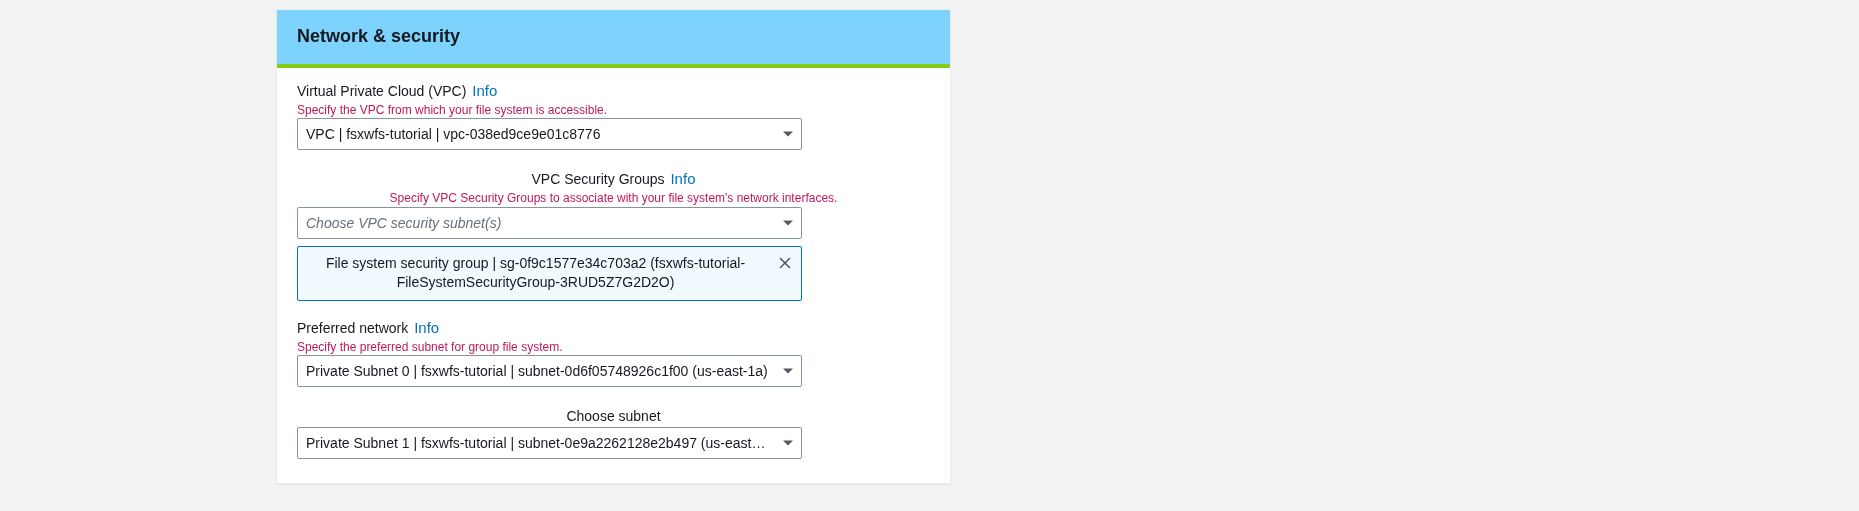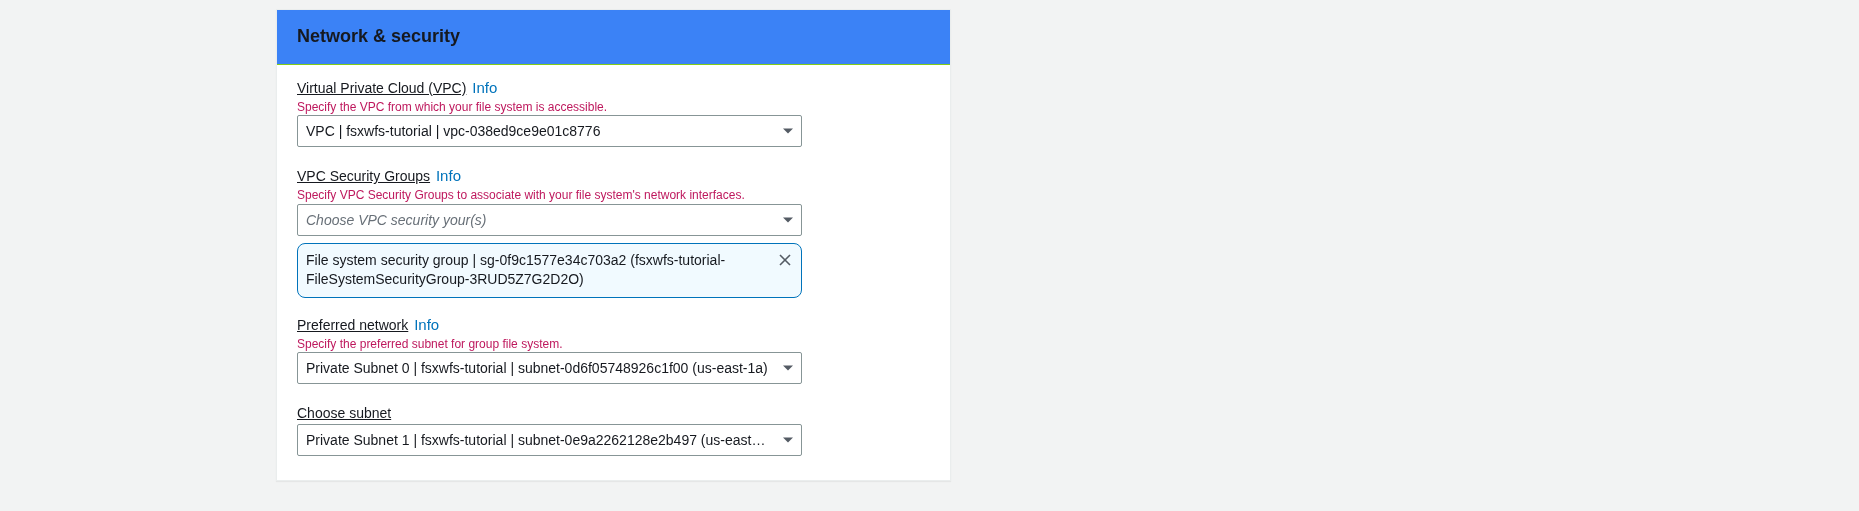--- a/index.html
+++ b/index.html
@@ -19,43 +19,42 @@
     .panel {
       background: #fff;
       border: 1px solid #eaeded;
       box-shadow: 0 1px 1px rgba(0,0,0,0.05);
       margin-left: 276px;
       margin-top: 9px;
       width: 675px;
     }
     .panel-header {
       padding: 16px 20px 17px 20px;
-      border-bottom: 1px solid #84cc16;
-      background: #3b82f6;
+      border-bottom: 4px solid #84cc16;
+      background: #7dd3fc;
     }
     .panel-header h2 {
       font-size: 18px;
       font-weight: 700;
       color: #16191f;
     }
     .panel-body {
       padding: 14px 20px 24px 20px;
       background: #fff;
     }
     .form-group {
       margin-top: 8px;
     }
     .form-group:first-child {
       margin-top: 0;
     }
     .field-label {
       font-size: 14px;
       color: #16191f;
       line-height: 1.4;
-      text-decoration: underline;
     }
     .info-link {
       color: #0073bb;
       font-size: 15px;
       cursor: pointer;
       margin-left: 2px;
     }
     .field-description {
       font-size: 12px;
       color: #be185d;
@@ -88,21 +87,21 @@
       width: 0;
       height: 0;
       border-left: 5px solid transparent;
       border-right: 5px solid transparent;
       border-top: 5px solid #545b64;
     }
     .token-box {
       margin-top: 7px;
       width: 505px;
       border: 1px solid #0073bb;
-      border-radius: 8px;
+      border-radius: 2px;
       background: #f1faff;
       padding: 7px 36px 7px 8px;
       position: relative;
       font-size: 14px;
       color: #16191f;
       line-height: 1.4;
     }
     .token-close {
       position: absolute;
       right: 8px;
@@ -113,21 +112,21 @@
     }
     .token-close svg {
       width: 16px;
       height: 16px;
     }
     .select-value {
       white-space: nowrap;
       overflow: hidden;
       text-overflow: ellipsis;
     }
-    .mt20 { margin-top: 20px; }
+    .mt20 { margin-top: 20px; text-align: center; }
     .mt18 { margin-top: 18px; }
   </style>
 </head>
 <body>
 
 <div class="panel">
   <div class="panel-header">
     <h2>Network &amp; security</h2>
   </div>
   <div class="panel-body">
@@ -140,21 +139,21 @@
         <span class="select-value">VPC | fsxwfs-tutorial | vpc-038ed9ce9e01c8776</span>
         <span class="caret"></span>
       </div>
     </div>
 
     <div class="form-group mt20">
       <span class="field-label">VPC Security Groups</span>
       <span class="info-link">Info</span>
       <div class="field-description">Specify VPC Security Groups to associate with your file system's network interfaces.</div>
       <div class="select placeholder">
-        <span class="select-value">Choose VPC security your(s)</span>
+        <span class="select-value">Choose VPC security subnet(s)</span>
         <span class="caret"></span>
       </div>
       <div class="token-box">
         <span>File system security group | sg-0f9c1577e34c703a2 (fsxwfs-tutorial-FileSystemSecurityGroup-3RUD5Z7G2D2O)</span>
         <span class="token-close">
           <svg viewBox="0 0 16 16" stroke="#545b64" stroke-width="1.6" fill="none">
             <line x1="3" y1="3" x2="13" y2="13"></line>
             <line x1="13" y1="3" x2="3" y2="13"></line>
           </svg>
         </span>

